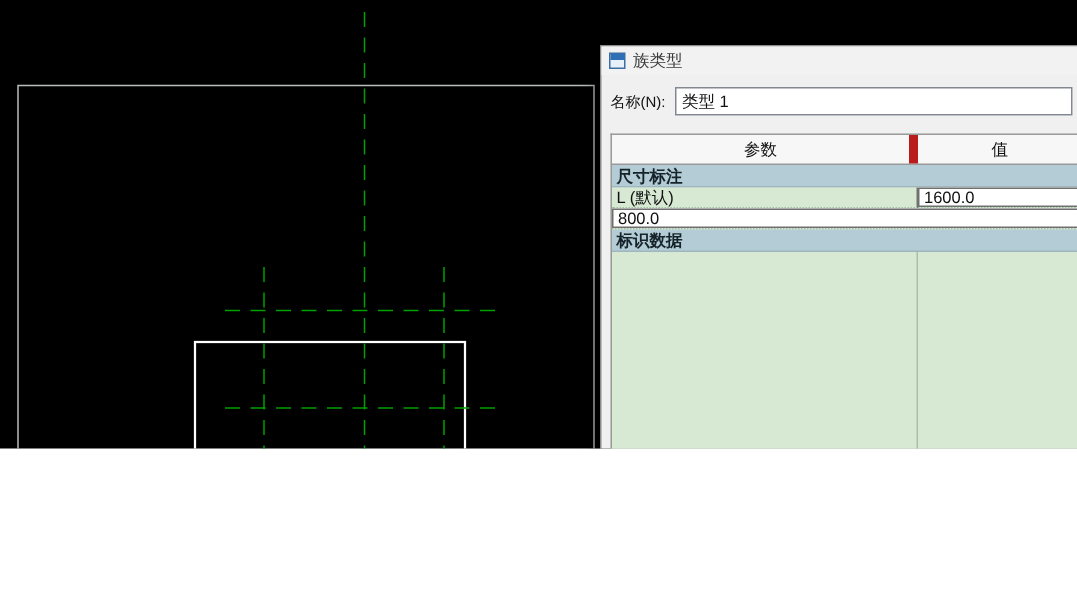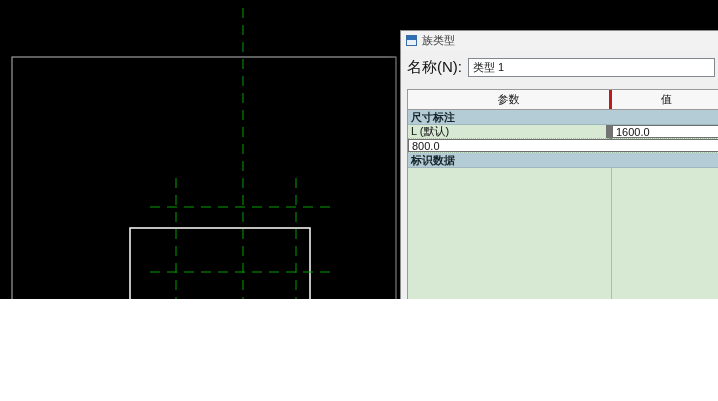--- a/index.html
+++ b/index.html
@@ -14,37 +14,37 @@
 
   
   .dialog { position:absolute; left:400px; top:30px; width:322px; height:371px;
             background:#f0f0f0; border:1px solid #8a8a8a; box-shadow:-3px 3px 8px rgba(0,0,0,.5);
             display:flex; flex-direction:column; }
   .titlebar { height:19px; display:flex; align-items:center; gap:5px; padding:0 5px; background:#f2f2f2; }
   .title-icon { width:11px; height:11px; border:1px solid #3a6ea5; background:linear-gradient(#2f6fb5 0 4px, #e8f0fa 4px); display:inline-block; flex:0 0 auto; }
   .title-text { font-size:11px; color:#3a3a3a; }
 
   .name-row { display:flex; align-items:center; gap:6px; padding:8px 6px 4px 6px; }
-  .name-label { font-size:15px; color:#111; white-space:nowrap; }
+  .name-label { font-size:10px; color:#111; white-space:nowrap; }
   .combo { flex:1; height:19px; background:#fff; border:1px solid #828790; font-size:11px;
            display:flex; align-items:center; padding:0 4px; color:#111; }
 
   .table { flex:1; margin:8px 0 0 6px; border:1px solid #9a9a9a; border-right:none; border-bottom:none;
            display:flex; flex-direction:column; background:#d7e8d3; overflow:hidden; }
   .thead { display:flex; height:20px; background:#f7f7f7; border-bottom:1px solid #9a9a9a; flex:0 0 auto; }
   .th { font-size:11px; color:#111; display:flex; align-items:center; justify-content:center; }
-  .th-param { width:204px; border-right:3px solid #b91c1c;font-family:Liberation Mono, monospace; }
+  .th-param { width:204px; border-right:6px solid #b91c1c;font-family:Liberation Mono, monospace; }
   .th-value { flex:1; }
 
   .sec { height:15px; flex:0 0 auto; background:#b3ccd5; border-bottom:1px solid #9fb6be;
          font-size:11px; font-weight:bold; color:#16242a; display:flex; align-items:center; padding-left:3px; }
 
   .prow { display:flex; height:14px; flex:0 0 auto; }
   .cell-param { width:204px; font-size:11px; color:#111; display:flex; align-items:center; padding-left:3px;
-                border-right:6px solid #737373; border-bottom:1px dotted #a4c0a4; background:#d7e8d3; }
+                border-right:1px solid #737373; border-bottom:1px dotted #a4c0a4; background:#d7e8d3; }
   .cell-value { flex:1; border-bottom:1px dotted #a4c0a4; background:#d7e8d3; display:flex; }
   .cell-value input { flex:1; width:100%; height:100%; border:1px solid #6f6f6f; background:#fff;
                       font-size:11px; font-family:"Liberation Sans", sans-serif; padding:0 3px; color:#111; outline:none; }
 
   .body-rest { flex:1; display:flex; }
   .body-rest .left-col { width:204px; border-right:1px solid #a8bfa8; background:#d7e8d3; }
   .body-rest .right-col { flex:1; background:#d7e8d3; }
 </style>
 </head>
 <body>

